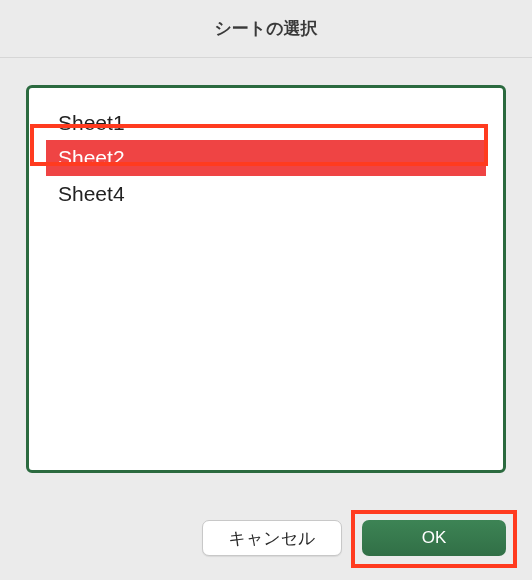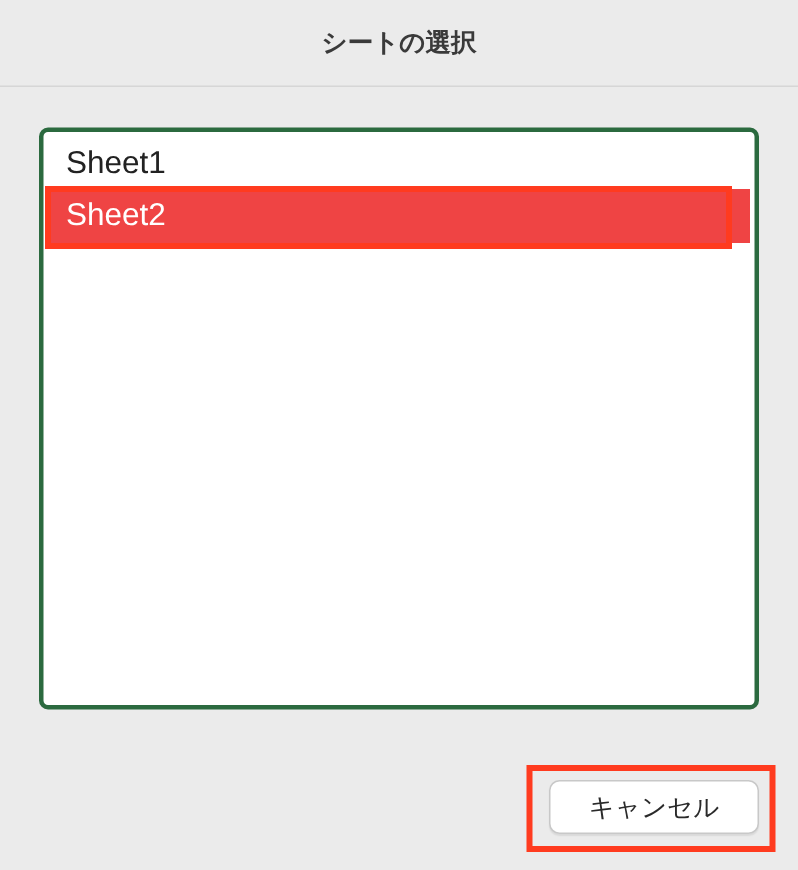--- a/index.html
+++ b/index.html
@@ -32,21 +32,21 @@
     .content {
       flex: 1;
       padding: 27px 26px 10px 26px;
     }
     .listbox-wrap {
       position: relative;
       border: 3px solid #2b6a3f;
       border-radius: 6px;
       background: #fff;
       height: 388px;
-      padding: 3px;
+      padding: 17px;
     }
     .listbox {
       width: 100%;
       height: 100%;
       overflow-y: auto;
       font-size: 21px;
       color: #222;
     }
     .list-item {
       padding: 3px 10px 3px 12px;
@@ -119,25 +119,31 @@
 
   <div class="content">
     <div class="listbox-wrap">
       <div class="listbox">
         <div class="list-item">
           <span>Sheet1</span>
         </div>
         <div class="list-item selected">
           <span>Sheet2</span>
         </div>
+        <div class="list-item">
+          <span>Sheet4</span>
+        </div>
       </div>
       <div class="highlight-selected"></div>
     </div>
   </div>
 
   <div class="button-row">
     <button class="btn btn-cancel">
       <span>キャンセル</span>
     </button>
+    <button class="btn btn-ok">
+      <span>OK</span>
+    </button>
   </div>
 
   <div class="highlight-ok"></div>
 </div>
 
 </body></html>

